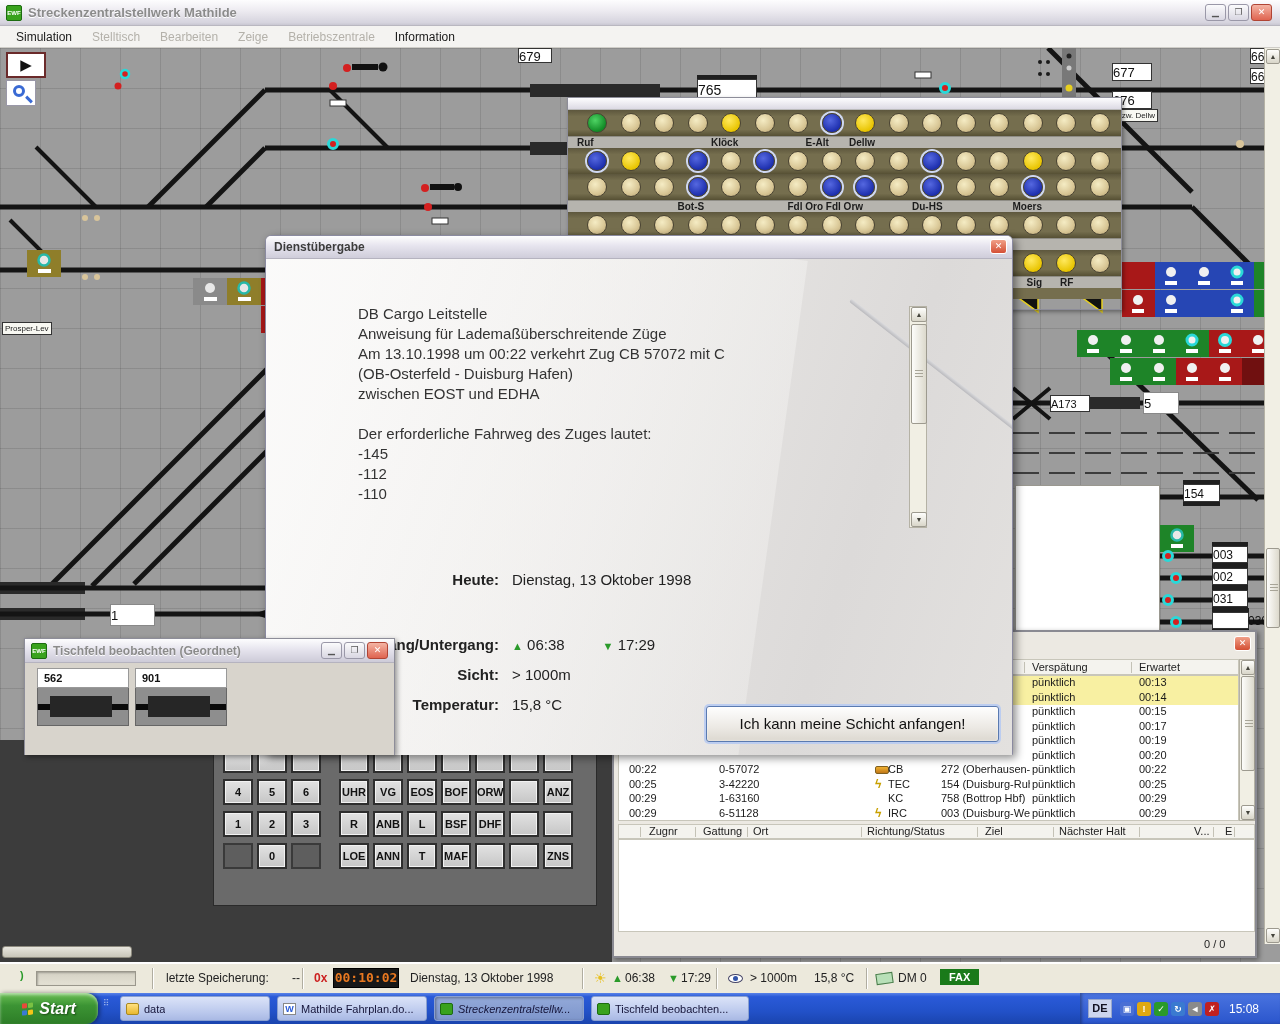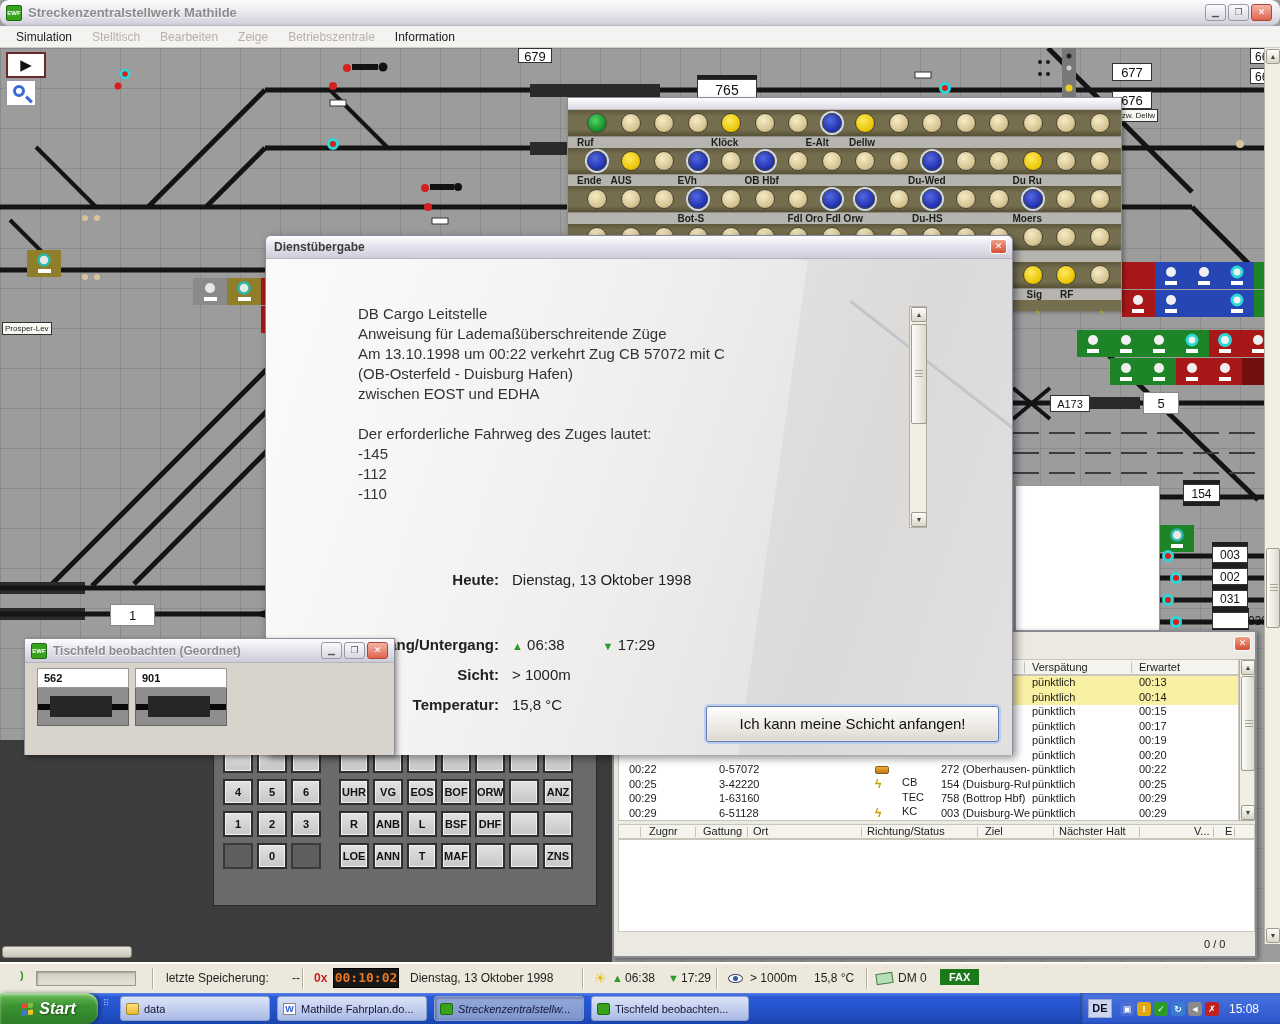--- a/index.html
+++ b/index.html
@@ -3,21 +3,21 @@
 <meta charset="utf-8">
 <style>
   html,body{margin:0;padding:0;background:#555;}
   *{box-sizing:border-box;font-family:"Liberation Sans","DejaVu Sans",sans-serif;}
   #screen{position:relative;width:1280px;height:1024px;overflow:hidden;background:#9c9c9c;}
   .abs{position:absolute;}
 
   
   #titlebar{position:absolute;left:0;top:0;width:1280px;height:26px;
     background:linear-gradient(#fdfdfe,#eceaf0 45%,#d6d4de 90%,#c9c7d2);
-    border-bottom:1px solid #b9b7c0;display:flex;align-items:center;border-radius:9px;}
+    border-bottom:1px solid #b9b7c0;display:flex;align-items:center;}
   .appicon{width:16px;height:16px;margin:0 6px 0 6px;background:#39a21d;border:1px solid #1c6b10;border-radius:2px;
     color:#fff;font-size:6px;font-weight:bold;text-align:center;line-height:14px;}
   #title-text{color:#8b8b8b;font-weight:bold;font-size:13px;text-shadow:0 1px 0 #fff;}
   .winbtns{position:absolute;right:8px;top:4px;display:flex;gap:2px;}
   .wbtn{width:21px;height:17px;border:1px solid #9a98a8;border-radius:3px;font-size:9px;line-height:15px;text-align:center;
     background:linear-gradient(#fbfbfc,#d9d7e2);color:#555;}
   .wbtn.close{background:linear-gradient(#f4b4a4,#df6450);border-color:#b04434;color:#fff;font-weight:bold;}
 
   
   #menubar{position:absolute;left:0;top:26px;width:1280px;height:22px;background:#f4f3f1;
@@ -28,21 +28,21 @@
   
   #main{position:absolute;left:0;top:48px;width:1280px;height:914px;background:#9c9c9c;overflow:hidden;
     background-image:linear-gradient(rgba(40,40,40,.14) 1px,transparent 1px),
                      linear-gradient(90deg,rgba(40,40,40,.14) 1px,transparent 1px);
     background-size:40px 40px;}
   svg.rails{position:absolute;left:0;top:0;}
   .trk{stroke:#141414;stroke-width:5;}
   .trk2{stroke:#141414;stroke-width:4;}
   .trk3{stroke:#3c3c3c;stroke-width:2;stroke-dasharray:26 10;}
   .berth{fill:#2a2a2a;}
-  .tlabel{position:absolute;background:#fff;border:1px solid #333;color:#111;text-align:center;}
+  .tlabel{position:absolute;background:#fff;border:1px solid #333;color:#111;text-align:left;}
   .tlabel.framed{box-shadow:0 4px 0 #1f1f1f,0 -4px 0 #1f1f1f;}
   .tlabel.plain{border-color:#888;}
   .alabel{position:absolute;background:#f8f8f2;border:1px solid #333;color:#222;font-size:8px;line-height:11px;
     height:13px;padding:0 2px;white-space:nowrap;}
   .toolbtn{position:absolute;background:#fff;text-align:center;}
   #play-btn{left:6px;top:4px;width:40px;height:26px;border:2px solid #6a2a2a;color:#111;font-size:15px;line-height:22px;}
   #zoom-btn{left:6px;top:32px;width:30px;height:26px;border:1px solid #9a98a8;}
   .lens{position:absolute;left:6px;top:4px;width:12px;height:12px;border:3px solid #3a6ad4;border-radius:50%;}
   .lenshandle{position:absolute;left:18px;top:17px;width:8px;height:3px;background:#3a6ad4;transform:rotate(45deg);}
 
@@ -94,21 +94,21 @@
   .thsep{position:absolute;top:2px;width:1px;height:11px;background:#c4c2b6;}
   #train-rows{position:absolute;left:4px;top:43px;width:621px;height:146px;background:#fff;border:1px solid #c8c6ba;overflow:hidden;}
   .trow{position:relative;height:14.5px;font-size:11px;color:#1a1a1a;}
   .trow.hl{background:#f8f0a2;}
   .tc{position:absolute;top:0;white-space:nowrap;overflow:hidden;}
   .c-time{left:10px;width:40px;}
   .c-nr{left:100px;width:75px;}
   .c-icon{left:256px;width:18px;}
   .bolt{color:#c8a000;font-weight:bold;font-size:12px;top:-1px;}
   .coupler{top:3px;width:14px;height:8px;background:linear-gradient(#f0b030,#c07818);border:1px solid #806020;border-radius:2px;}
-  .c-gat{left:283px;width:36px;margin-top:13px;}
+  .c-gat{left:269px;width:36px;}
   .c-info{left:322px;width:89px;}
   .c-delay{left:413px;width:95px;}
   .c-exp{left:520px;width:60px;}
   #tw-scroll{position:absolute;left:625px;top:27px;width:16px;height:162px;background:#f1efe4;border:1px solid #b5b2a5;}
   #bottom-header{position:absolute;left:4px;top:192px;width:637px;height:15px;background:#f4f3ee;
     border:1px solid #c8c6ba;font-size:11px;color:#222;}
   .bth{position:absolute;top:0;white-space:nowrap;}
   .bsep{position:absol ute;top:2px;width:1px;height:10px;background:#c4c2b6;position:absolute;}
   #bottom-body{position:absolute;left:4px;top:207px;width:637px;height:93px;background:#fff;border:1px solid #c8c6ba;}
   #bottom-footer{position:absolute;left:4px;top:302px;width:637px;height:22px;background:#ece9e2;font-size:11px;color:#222;}
@@ -468,28 +468,20 @@
             <div class="pbtn pb-n" style="left: 253.5px;"></div>
             <div class="pbtn pb-n" style="left: 287px;"></div>
             <div class="pbtn pb-n" style="left: 320.5px;"></div>
             <div class="pbtn pb-b" style="left: 354px;"></div>
             <div class="pbtn pb-n" style="left: 387.5px;"></div>
             <div class="pbtn pb-n" style="left: 421px;"></div>
             <div class="pbtn pb-y" style="left: 454.5px;"></div>
             <div class="pbtn pb-n" style="left: 488px;"></div>
             <div class="pbtn pb-n" style="left: 521.5px;"></div>
           </div>
-          <div class="lblstrip">
-            <div class="plbl" style="left: 9px;">Ende</div>
-            <div class="plbl" style="left: 42.5px;">AUS</div>
-            <div class="plbl" style="left: 109.5px;">EVh</div>
-            <div class="plbl" style="left: 176.5px;">OB Hbf</div>
-            <div class="plbl" style="left: 340px;">Du-Wed</div>
-            <div class="plbl" style="left: 444.5px;">Du Ru</div>
-          </div>
           <div class="btnstrip">
             <div class="pbtn pb-n" style="left: 19px;"></div>
             <div class="pbtn pb-n" style="left: 52.5px;"></div>
             <div class="pbtn pb-n" style="left: 86px;"></div>
             <div class="pbtn pb-b" style="left: 119.5px;"></div>
             <div class="pbtn pb-n" style="left: 153px;"></div>
             <div class="pbtn pb-n" style="left: 186.5px;"></div>
             <div class="pbtn pb-n" style="left: 220px;"></div>
             <div class="pbtn pb-b" style="left: 253.5px;"></div>
             <div class="pbtn pb-b" style="left: 287px;"></div>

